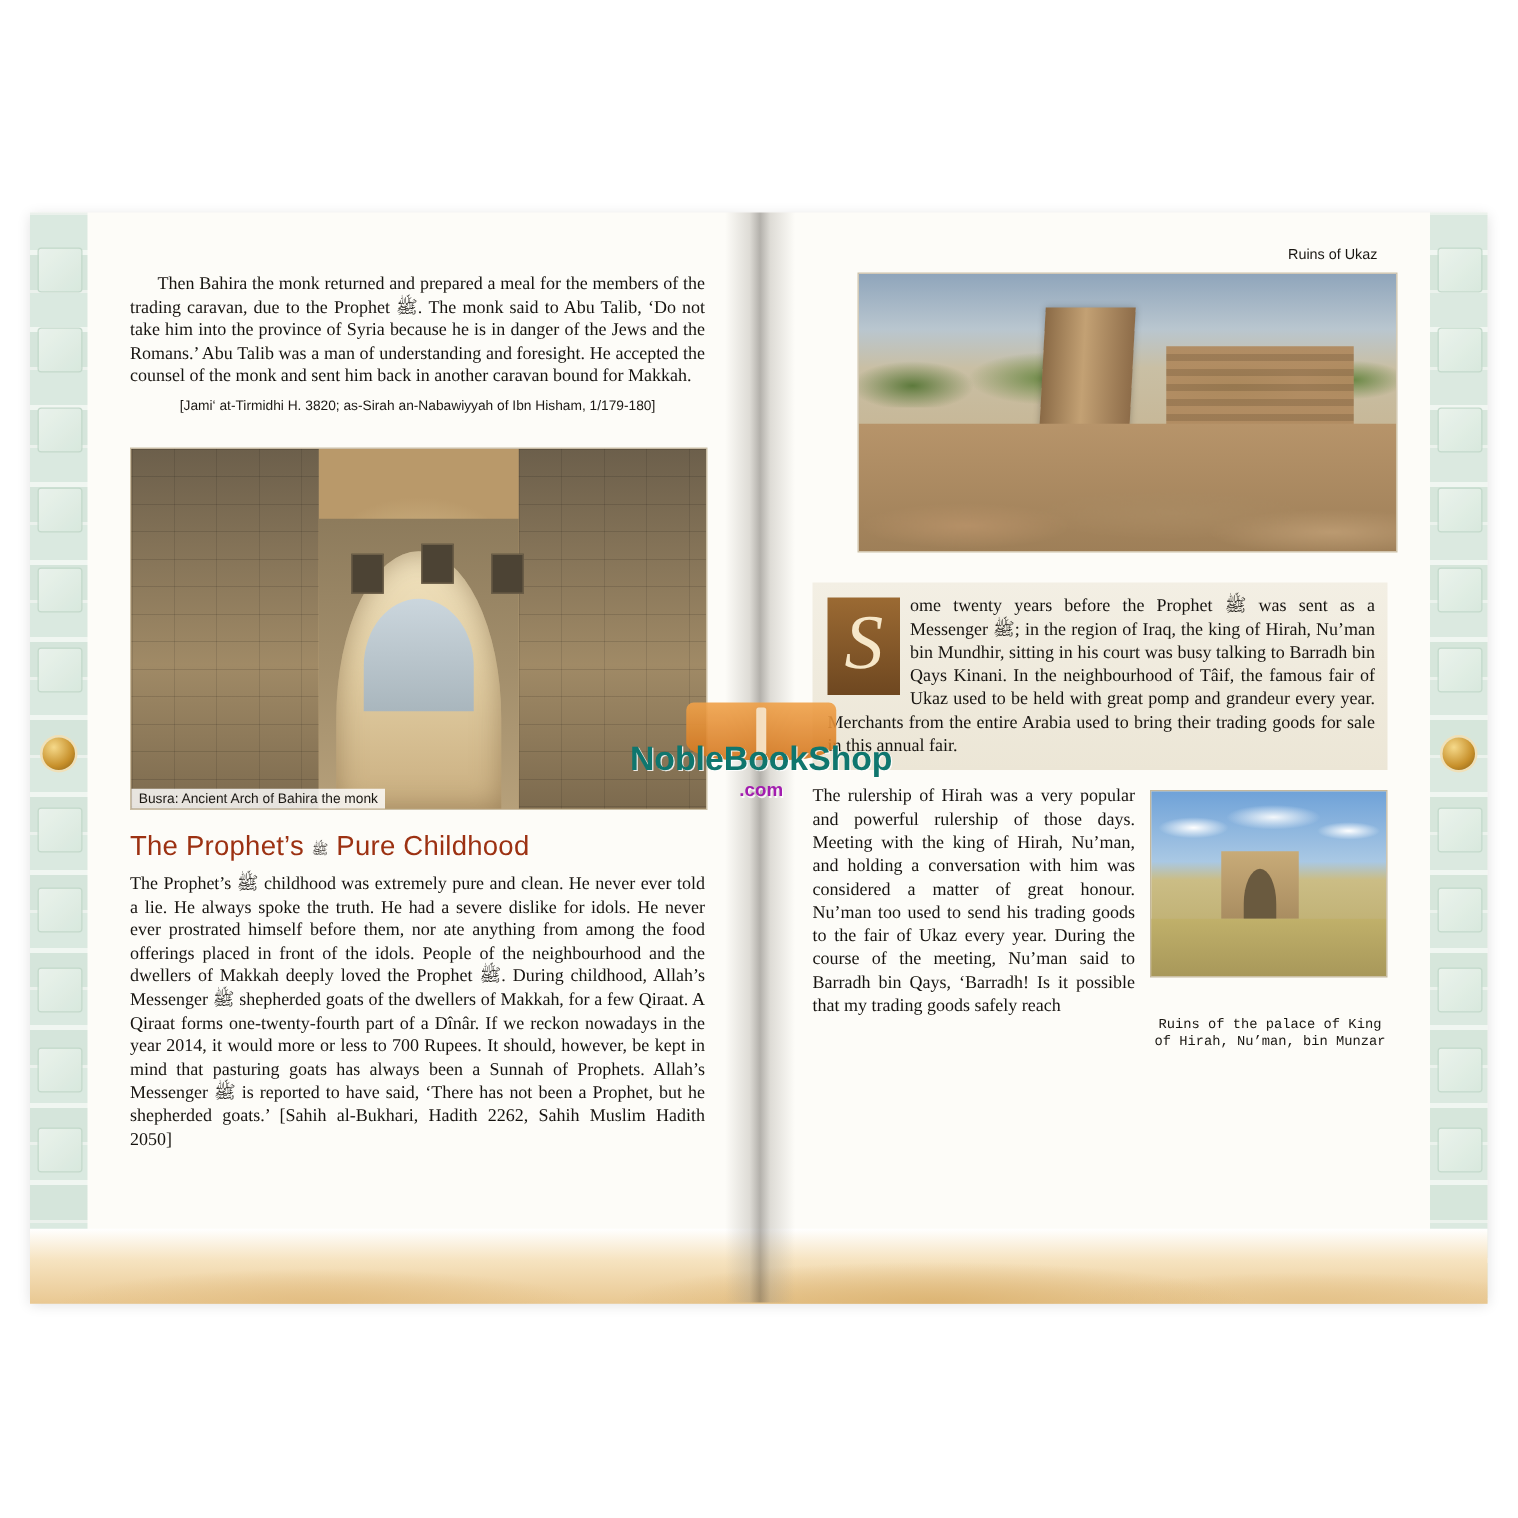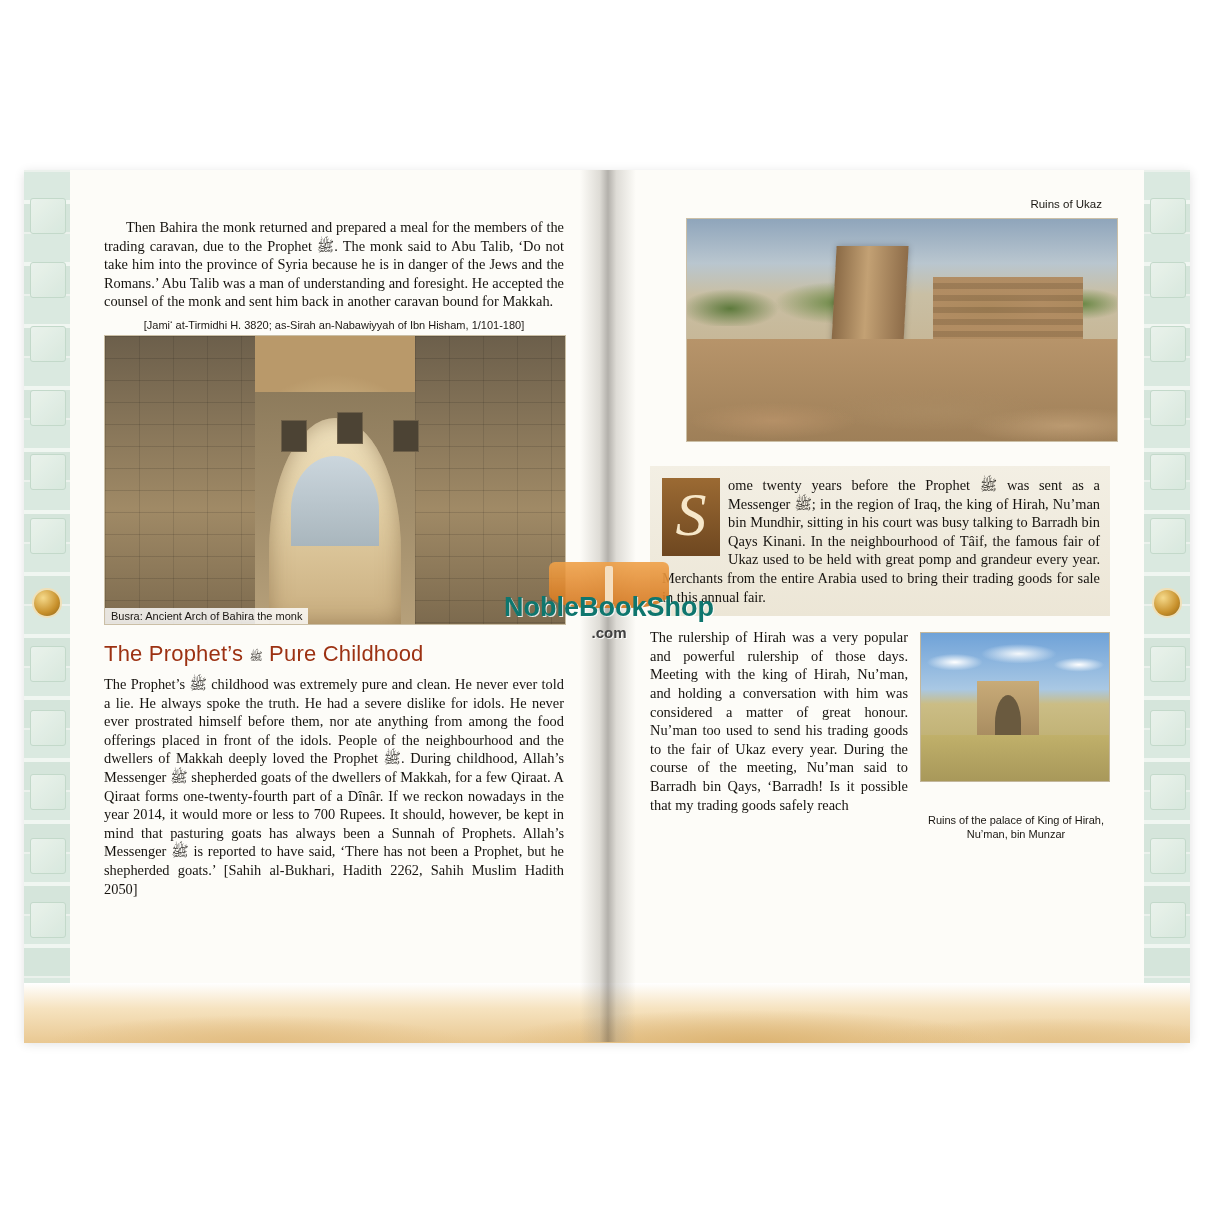--- a/index.html
+++ b/index.html
@@ -157,21 +157,21 @@
     background: rgba(255,255,255,.82);
     font-family: "Liberation Sans", sans-serif;
     font-size: 11px;
     color: #1a1712;
     padding: 2px 6px;
     white-space: nowrap;
   }
 
   
   #photo-busra {
-    margin-top: 4px;
+    margin-top: 27px;
     width: 460px;
     height: 288px;
     background:
       radial-gradient(ellipse 120px 140px at 50% 62%, #f3e6c8 0%, #d9c190 55%, #b9996a 100%),
       linear-gradient(to bottom, #6d6250 0%, #8d7d62 18%, #b49d78 55%, #8a7455 100%);
   }
   #photo-busra .wall-l, #photo-busra .wall-r {
     position: absolute; top: 0; bottom: 0; width: 150px;
     background:
       repeating-linear-gradient(to bottom, rgba(0,0,0,.12) 0 1px, rgba(0,0,0,0) 1px 22px),
@@ -282,21 +282,21 @@
     background: #6a5a3f;
   }
   #photo-hirah .field {
     position: absolute; left: 0; right: 0; bottom: 0; height: 46px;
     background: linear-gradient(to bottom, #c0b06a, #a8985a);
   }
   .cap-below {
     clear: right;
     float: right;
     width: 188px;
-    font-family: Liberation Sans, sans-serif;
+    font-family: Liberation Mono, monospace;
     font-size: 11px;
     line-height: 13.5px;
     color: #1a1712;
     text-align: center;
     margin-left: 12px;
   }
 
   
   h2.section-title {
     font-family: "Liberation Sans", sans-serif;
@@ -385,21 +385,21 @@
     font-size: 27px;
     color: #0f766e;
     text-shadow: 1px 1px 0 rgba(255,255,255,.85);
   }
   #watermark .wm-sub {
     position: absolute;
     left: 0; right: 0; top: 62px;
     font-family: "Liberation Sans", sans-serif;
     font-weight: bold;
     font-size: 15px;
-    color: #404040;
+    color: #a21caf;
     text-shadow: 1px 1px 0 rgba(255,255,255,.85);
   }
 </style>
 </head>
 <body>
 
 <div id="book-spread">
 
   <div class="border-strip left">
     <div class="motif" style="top:28px"></div>
@@ -429,21 +429,21 @@
     <div class="motif" style="top:668px"></div>
     <div class="motif" style="top:732px"></div>
   </div>
   <div class="ornament right"></div>
 
   <div class="page left">
     <div class="page-inner">
 
       <p class="body-text indent">Then Bahira the monk returned and prepared a meal for the members of the trading caravan, due to the Prophet ﷺ. The monk said to Abu Talib, ‘Do not take him into the province of Syria because he is in danger of the Jews and the Romans.’ Abu Talib was a man of understanding and foresight. He accepted the counsel of the monk and sent him back in another caravan bound for Makkah.</p>
 
-      <p class="ref-line">[Jami‘ at-Tirmidhi H. 3820; as-Sirah an-Nabawiyyah of Ibn Hisham, 1/101-180]</p>
+      <p class="ref-line">[Jami‘ at-Tirmidhi H. 3820; as-Sirah an-Nabawiyyah of Ibn Hisham, 1/179-180]</p>
 
       <div class="photo" id="photo-busra">
         <div class="wall-l"></div>
         <div class="wall-r"></div>
         <div class="arch"></div>
         <div class="sky"></div>
         <div class="win" style="left:176px; top:84px;"></div>
         <div class="win" style="left:232px; top:76px;"></div>
         <div class="win" style="left:288px; top:84px;"></div>
         <div class="cap-strip">Busra: Ancient Arch of Bahira the monk</div>

